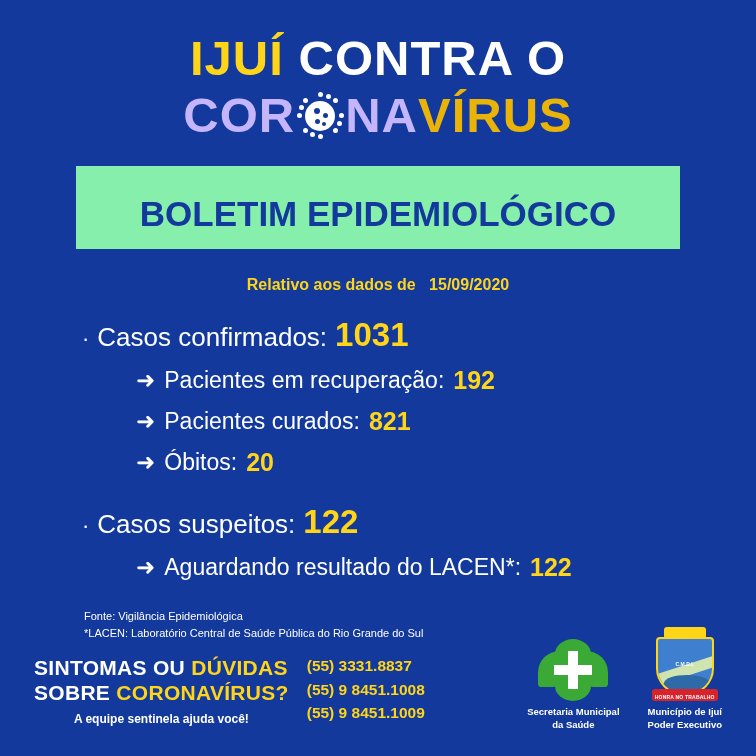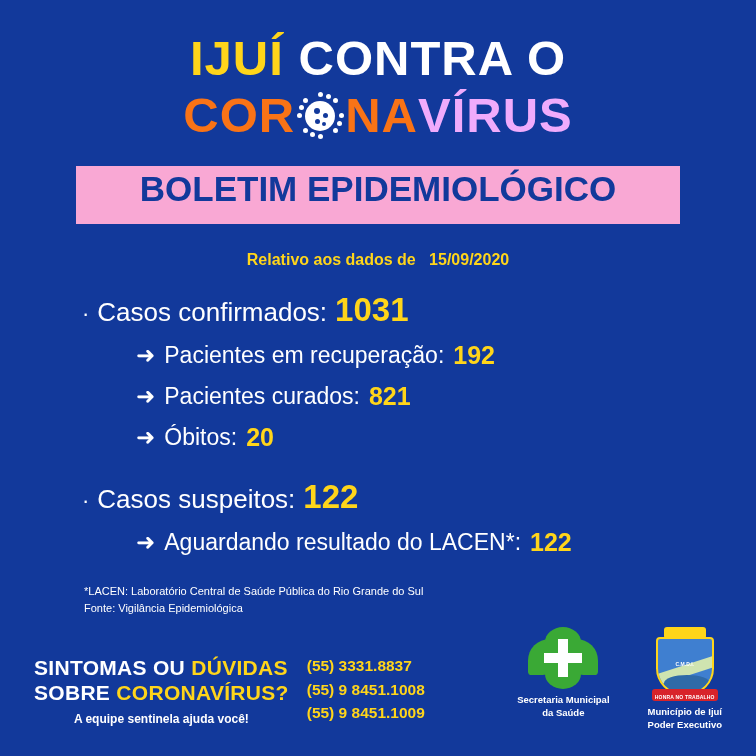--- a/index.html
+++ b/index.html
@@ -33,22 +33,22 @@
     margin-top:8px;
     font-size:49px;
     font-weight:bold;
     line-height:1;
     letter-spacing:1px;
     display:flex;
     justify-content:center;
     align-items:center;
     gap:0px;
   }
-  .title-line2 .w { color:#f97316; }
-  .title-line2 .b { color:#f0abfc; }
+  .title-line2 .w { color:#c4b5fd; }
+  .title-line2 .b { color:#eab308; }
   .virus-icon {
     display:inline-block;
     position:relative;
     width:48px; height:48px;
     margin:0 1px;
     vertical-align:middle;
   }
   .virus-icon .body {
     position:absolute;
     left:9px; top:9px;
@@ -67,24 +67,24 @@
   .virus-icon .dot-in {
     position:absolute;
     border-radius:50%;
     background:#12399b;
   }
 
   
   .banner {
     margin:26px auto 0;
     width:604px;
-    background:#f9a8d4;
+    background:#86efac;
     color:#12399b;
     text-align:center;
-    padding:3px 0 15px;
+    padding:28px 0 15px;
   }
   .banner-text {
     font-size:35px;
     font-weight:bold;
     letter-spacing:0px;
   }
 
   
   .date-line {
     margin-top:27px;
@@ -173,21 +173,22 @@
     margin-left:18px;
     padding-bottom:8px;
     color:#ffd51a;
     font-size:15.5px;
     font-weight:bold;
     line-height:1.5;
   }
   .logos {
     margin-left:auto;
     display:flex;
-    gap:38px;
+    align-items:flex-end;
+    gap:28px;
   }
   .logo-block { text-align:center; }
   .logo-cap {
     margin-top:5px;
     font-size:9.5px;
     font-weight:bold;
     line-height:1.35;
     color:#ffffff;
   }
 
@@ -356,22 +357,22 @@
     </div>
 
     <div class="sub">
       <span class="arrow">➜</span>
       <span>Aguardando resultado do LACEN*:</span>
       <span class="num">122</span>
     </div>
   </div>
 
   <div class="notes">
+    <div>Fonte: Vigilância Epidemiológica</div>
     <div>*LACEN: Laboratório Central de Saúde Pública do Rio Grande do Sul</div>
-    <div>Fonte: Vigilância Epidemiológica</div>
   </div>
 
   <div class="bottom">
 
     <div class="bottom-left">
       <div class="bl-1">
         <span>SINTOMAS OU </span><span class="yellow">DÚVIDAS</span>
       </div>
       <div class="bl-1">
         <span>SOBRE </span><span class="yellow">CORONAVÍRUS?</span>

